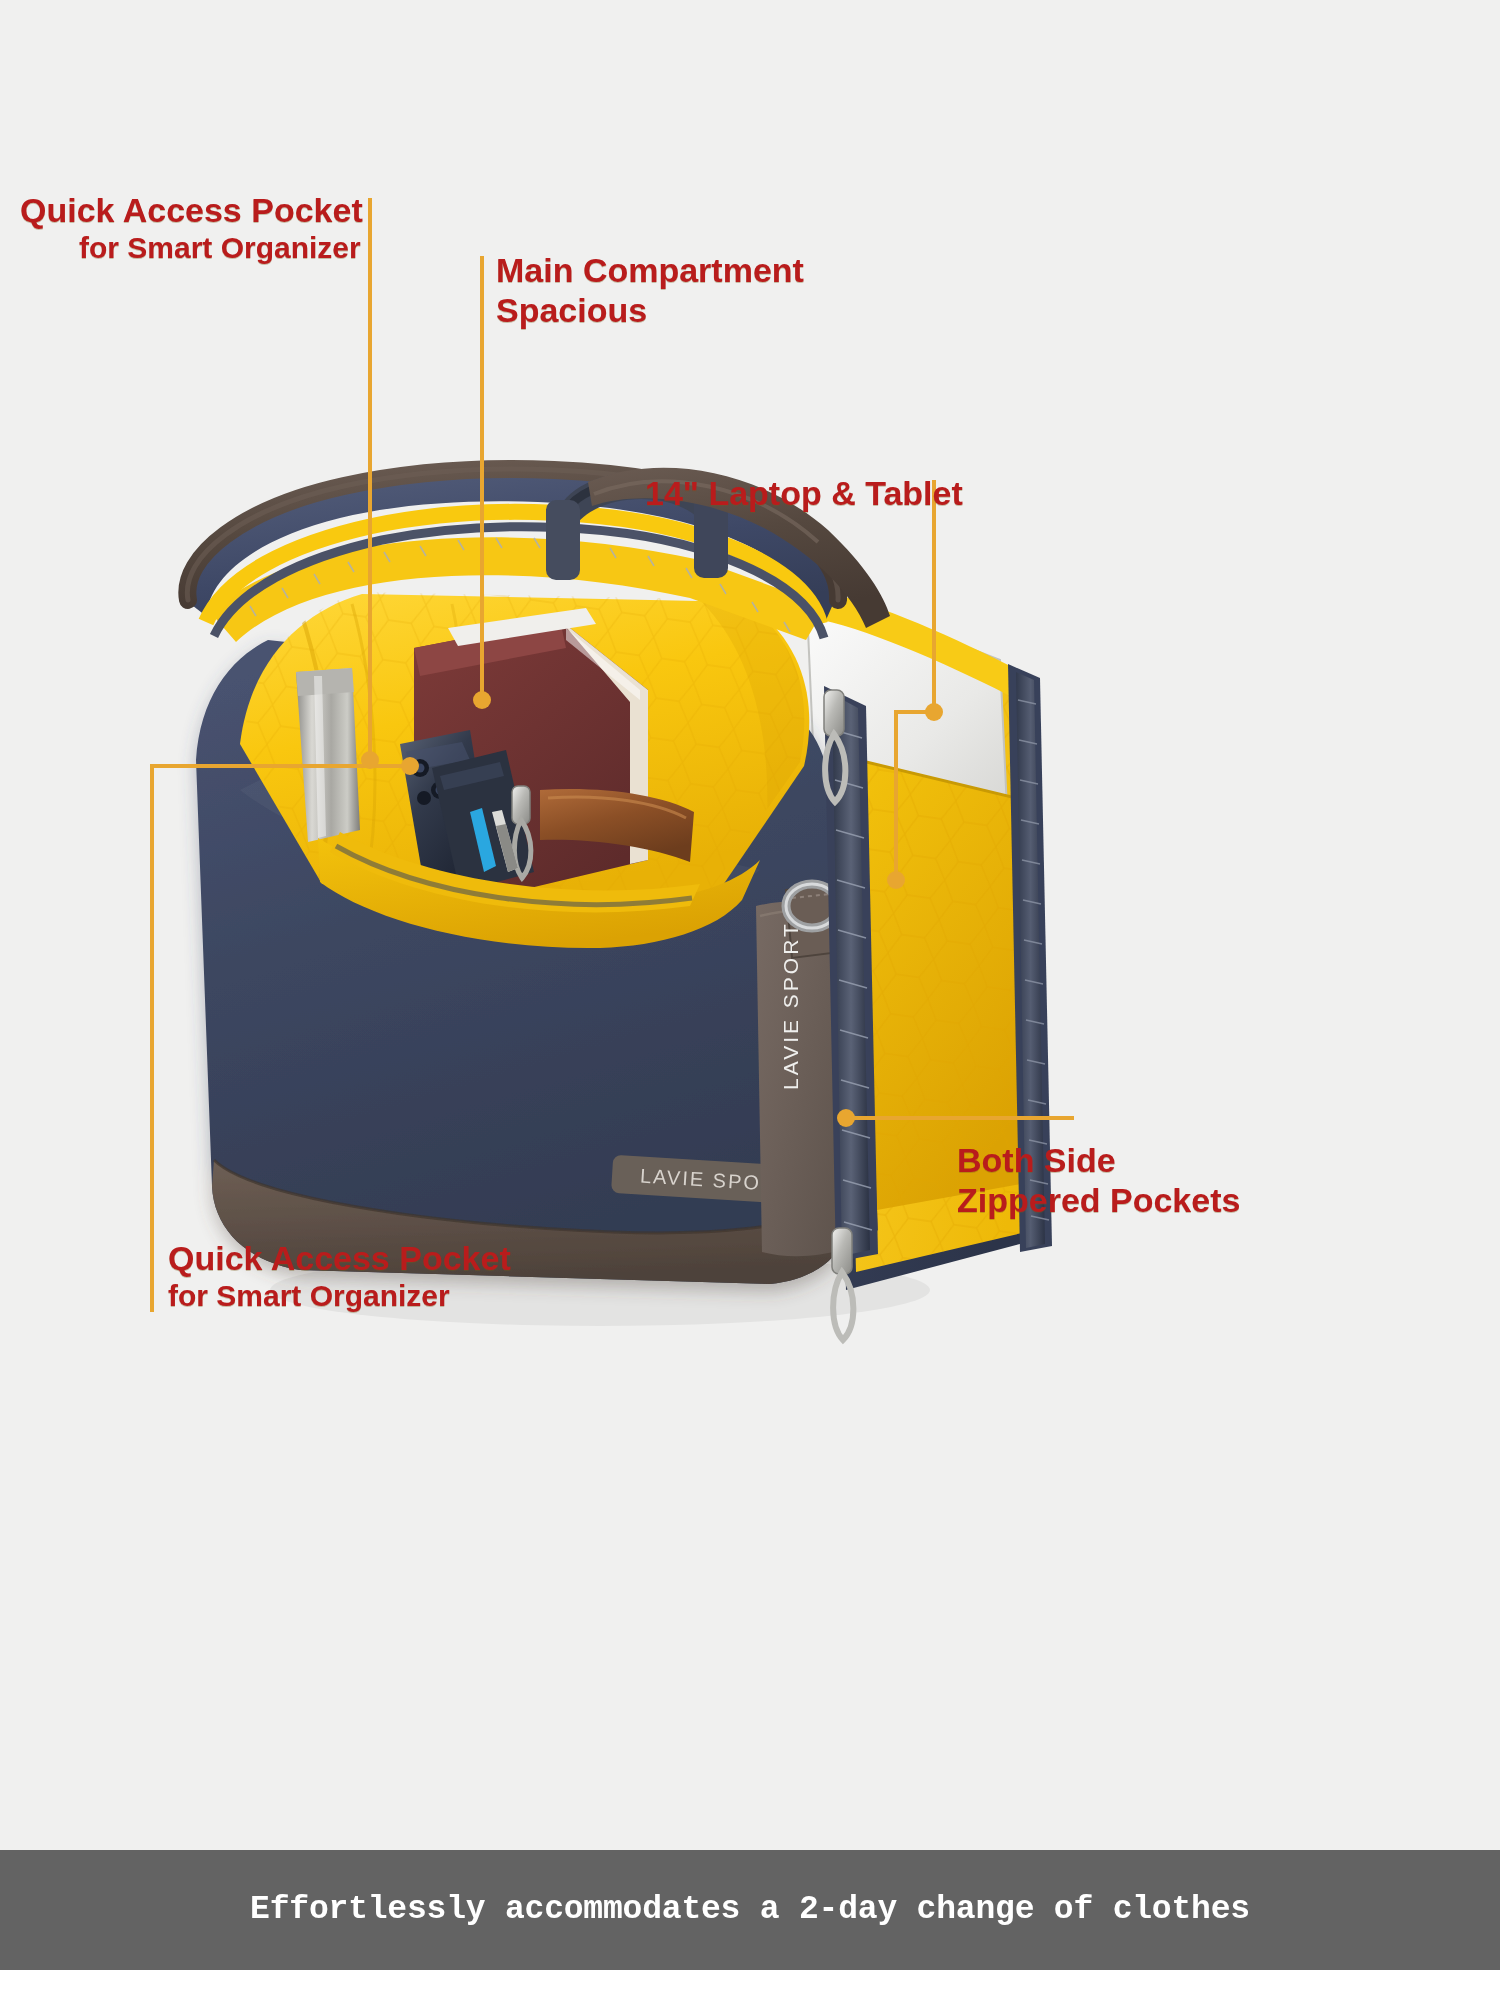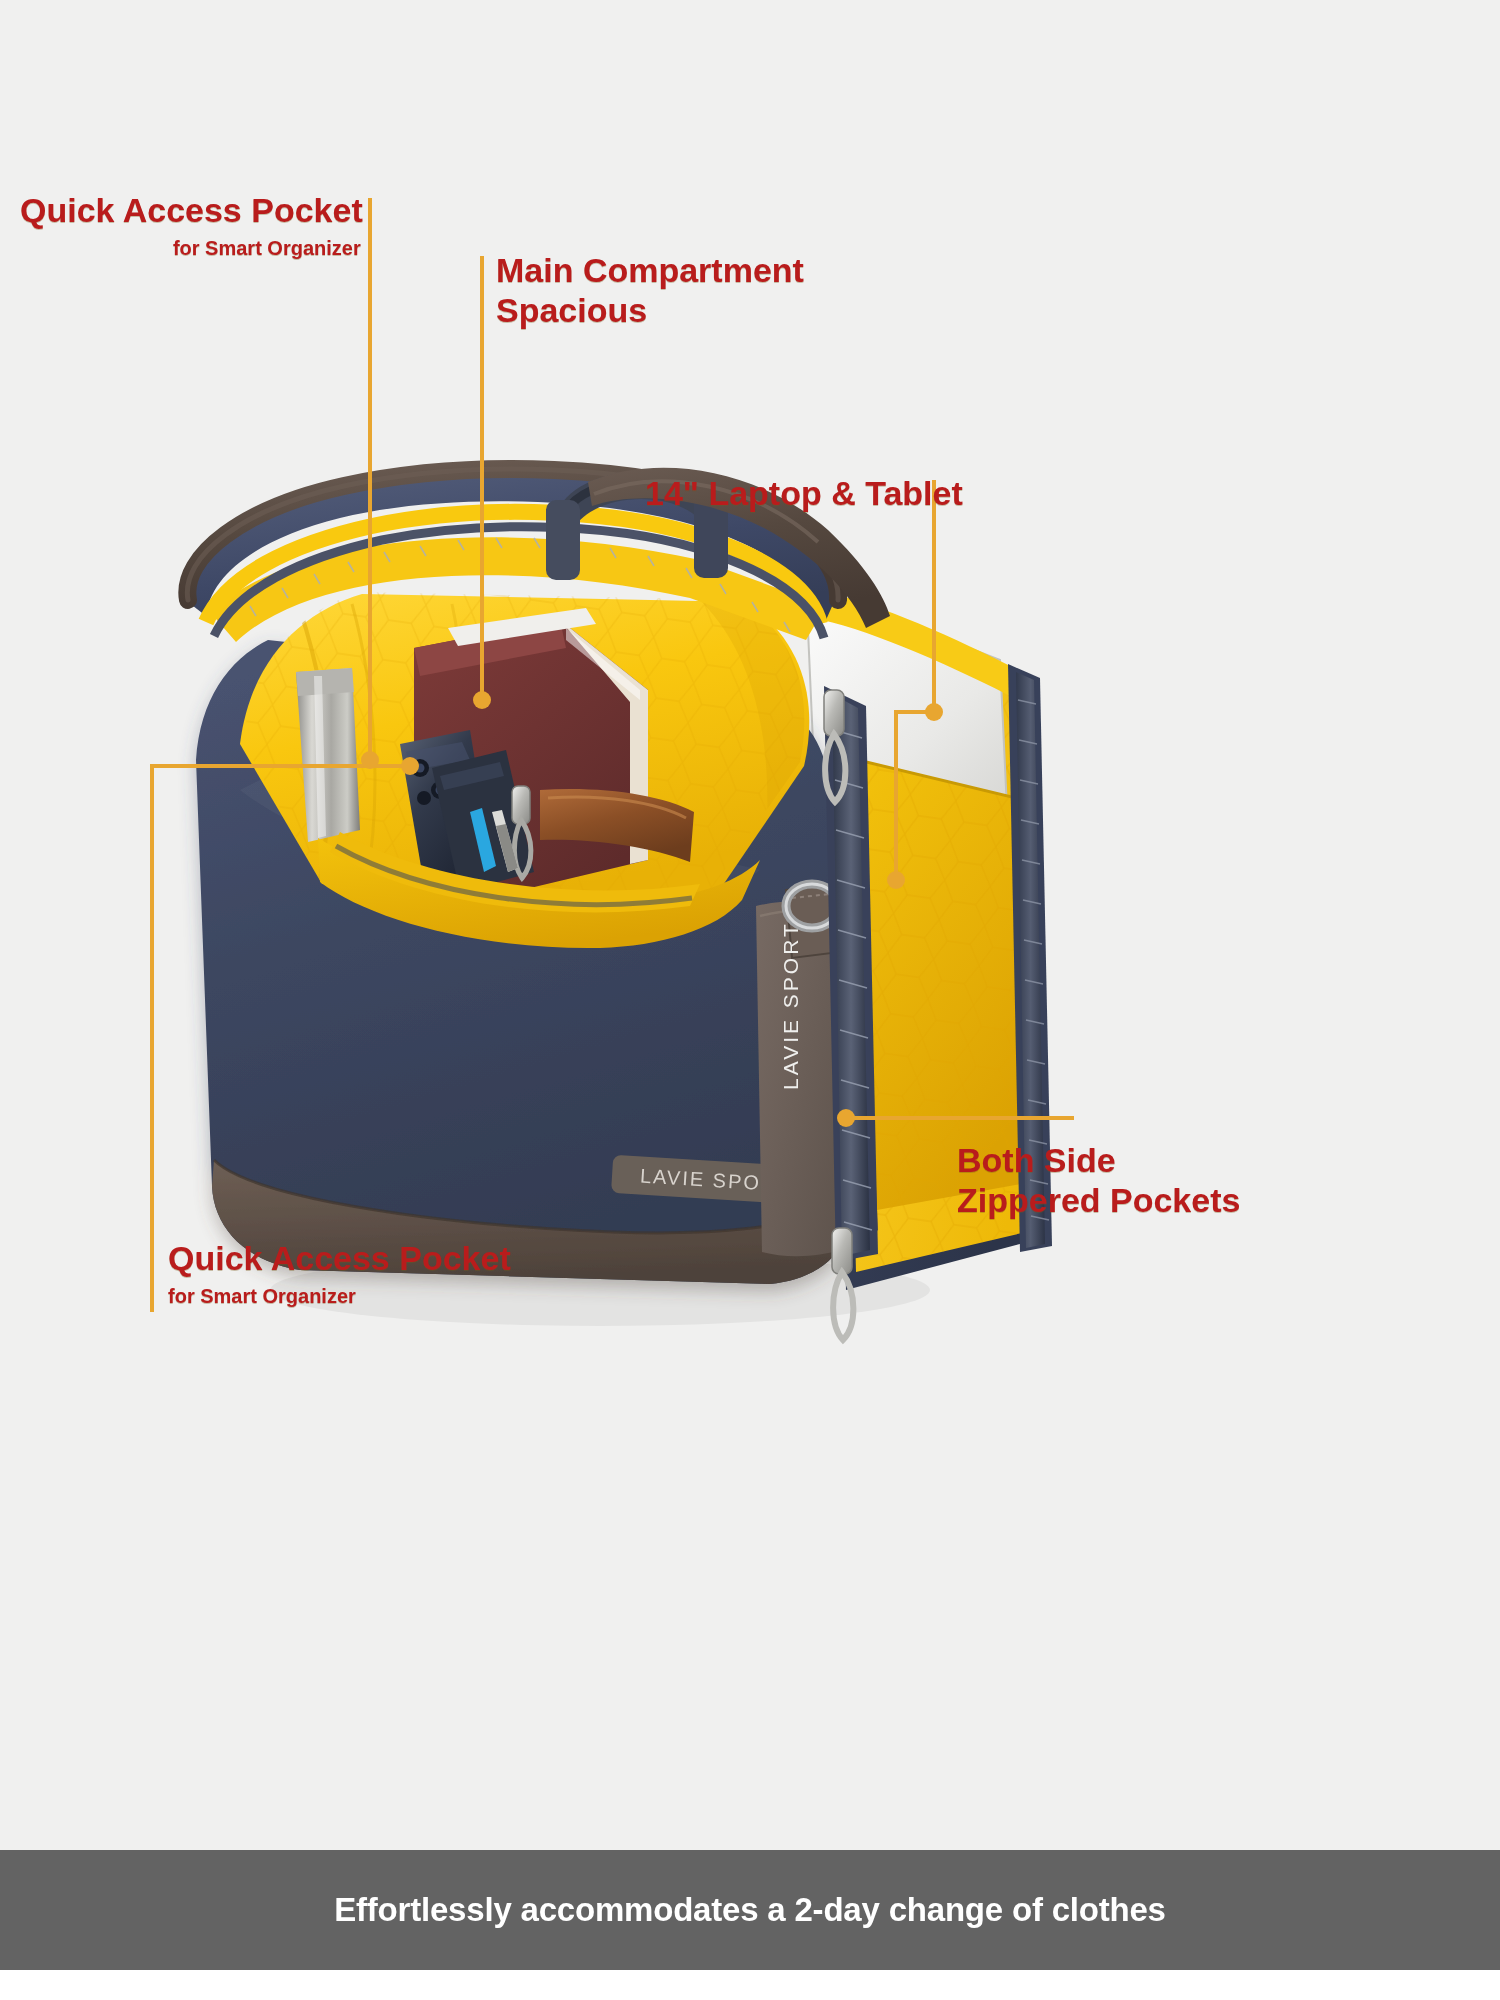--- a/index.html
+++ b/index.html
@@ -15,31 +15,31 @@
     background:#f0f0ef;
   }
   #banner {
     position:absolute; left:0; top:1850px; width:1500px; height:120px;
     background:#636363;
     display:flex; flex-direction:column; align-items:center; justify-content:center;
   }
   #banner .bl {
     color:#ffffff; font-weight:bold; font-size:33px; line-height:42px;
     letter-spacing:-0.2px; text-align:center;
-    font-family:Liberation Sans, sans-serif;
+    font-family:Liberation Mono, monospace;
   }
   #whitefoot {
     position:absolute; left:0; top:1970px; width:1500px; height:30px; background:#ffffff;
   }
 
   
   .callout { position:absolute; color:#b91c1c; font-weight:bold; }
   .callout .l1, .callout .l2 { display:block; white-space:nowrap; }
   .callout .l1 { font-size:34px; line-height:40px; }
-  .callout .l2 { font-size:20px; line-height:36px; }
+  .callout .l2 { font-size:30px; line-height:36px; }
 
   #lbl-qap-top   { left:20px;  top:190px; text-align:left; }
   #lbl-qap-top .l2 { text-align:right; padding-right:2px; }
   #lbl-spacious  { left:496px; top:250px; text-align:left; }
   #lbl-laptop    { left:645px; top:473px; text-align:left; }
   #lbl-bothside  { left:957px; top:1140px; text-align:left; }
   #lbl-qap-bot   { left:168px; top:1238px; text-align:left; }
   #lbl-qap-bot .l2 { text-align:left; }
 
   .callout .l1, .callout .l2 { text-shadow:0 1px 0 rgba(120,90,25,.35); }

